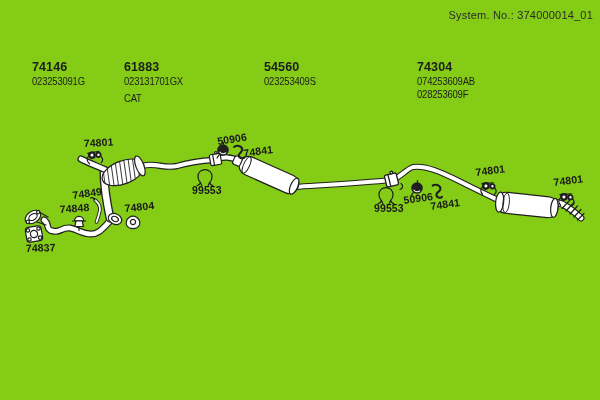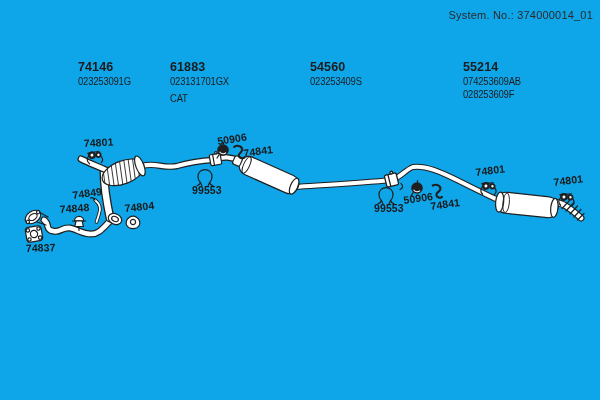--- a/index.html
+++ b/index.html
@@ -1,19 +1,19 @@
 <!DOCTYPE html>
 <html><head>
 <meta charset="utf-8">
 <style>
   html,body { margin:0; padding:0; background:#ffffff; }
-  .page { position:relative; width:600px; height:400px; background:#0ea5e9;
+  .page { position:relative; width:600px; height:400px; background:#84cc16;
           font-family:"Liberation Sans", sans-serif; overflow:hidden; }
   .system-no { position:absolute; top:9px; right:7px; font-size:11px; color:#2b2b2b; letter-spacing:.2px; }
-  .part-group { position:absolute; color:#1d1d1d;margin-left:46px; }
+  .part-group { position:absolute; color:#1d1d1d; }
   .pg-num  { font-size:12.5px; font-weight:700; letter-spacing:.1px; }
   .pg-code { font-size:10.5px; margin-top:1px; letter-spacing:-.2px; transform:scaleX(.9); transform-origin:left top; white-space:nowrap; }
   .pg-code.gap { margin-top:5px; }
   svg.diagram { position:absolute; left:0; top:0; }
   .po   { stroke:#1f1f1f; fill:none; stroke-linecap:round; }
   .pi   { stroke:#ffffff; fill:none; stroke-linecap:round; }
   .ln   { stroke:#1f1f1f; fill:none; stroke-width:1.2; stroke-linecap:round; stroke-linejoin:round; }
   .fw   { fill:#ffffff; stroke:#1f1f1f; stroke-width:1.2; }
   .fk   { fill:#1f1f1f; stroke:none; }
   .seam { stroke:#1f1f1f; stroke-width:.9; fill:none; }
@@ -37,21 +37,21 @@
     <div class="pg-code">023131701GX</div>
     <div class="pg-code gap">CAT</div>
   </div>
 
   <div class="part-group" style="left:264px; top:60px;">
     <div class="pg-num">54560</div>
     <div class="pg-code">023253409S</div>
   </div>
 
   <div class="part-group" style="left:417px; top:60px;">
-    <div class="pg-num">55214</div>
+    <div class="pg-num">74304</div>
     <div class="pg-code">074253609AB</div>
     <div class="pg-code">028253609F</div>
   </div>
 
   <svg class="diagram" width="600" height="400" viewBox="0 0 600 400">
     <defs>
       <g id="hangerIcon">
         <path class="ln" d="M -7,7 C -9,4 -8,1 -5.5,-0.5" stroke-width="1.3"></path>
         <circle cx="-2" cy="-0.5" r="3.9" class="fk"></circle>
         <circle cx="-2" cy="-0.5" r="1.5" fill="#ffffff"></circle>

